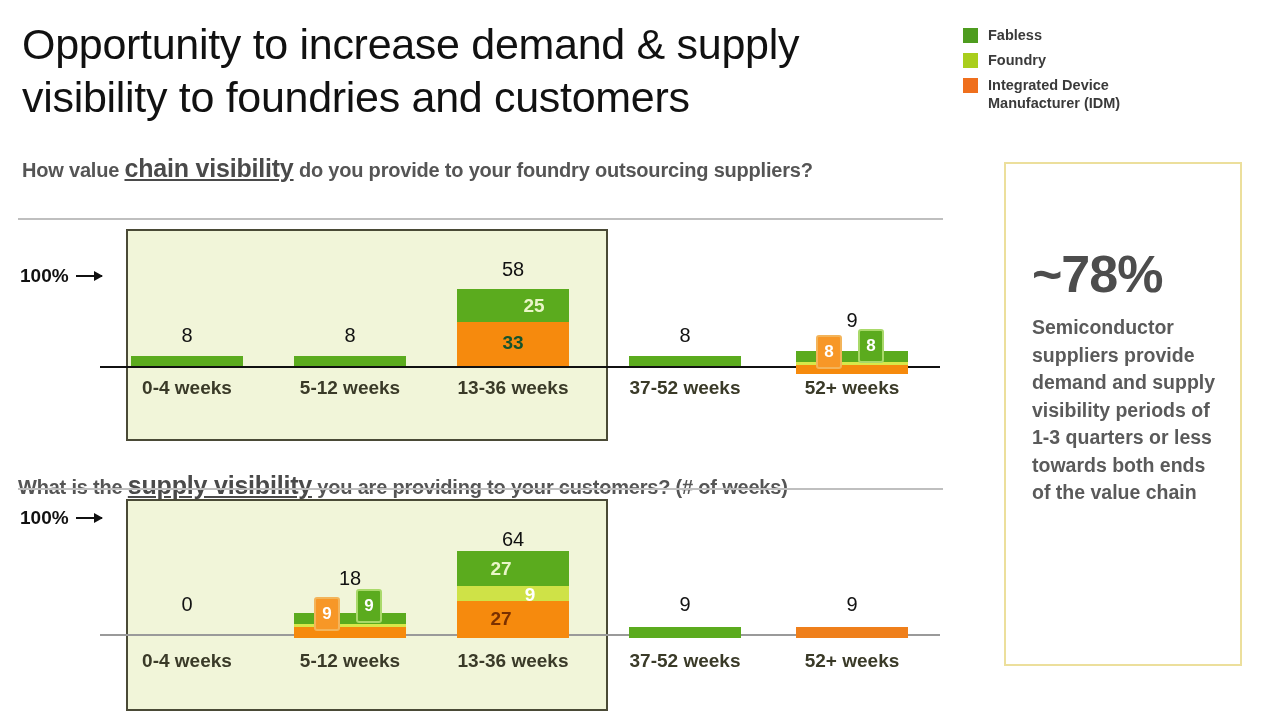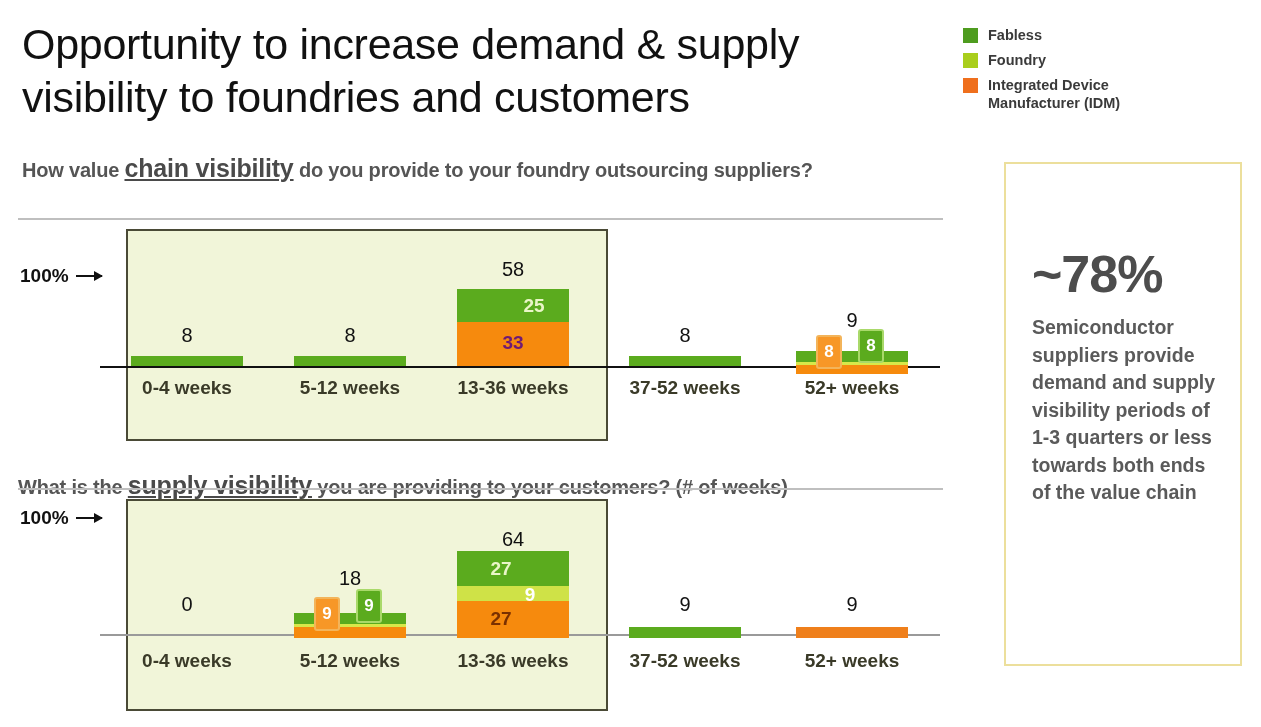--- a/index.html
+++ b/index.html
@@ -142,21 +142,21 @@
       <div class="cat-label" style="top:152px;">5-12 weeks</div>
     </div>
 
     <div class="bar-group" style="left:457px; top:0; width:112px; height:185px;">
       <div class="bar-total" style="top:33px;">58</div>
       <div class="bar-stack" style="bottom:44px;">
         <div class="seg" style="height:33px;background:#5bab1e;">
           <span class="seg-label" style="top:7px;color:#eaf6c8;padding-left:42px;">25</span>
         </div>
         <div class="seg" style="height:44px;background:#f68a0d;">
-          <span class="seg-label" style="top:11px;color:#701a75;">33</span>
+          <span class="seg-label" style="top:11px;color:#14532d;">33</span>
         </div>
       </div>
       <div class="cat-label" style="top:152px;">13-36 weeks</div>
     </div>
 
     <div class="bar-group" style="left:629px; top:0; width:112px; height:185px;">
       <div class="bar-total" style="top:99px;">8</div>
       <div class="bar-stack" style="bottom:44px;">
         <div class="seg" style="height:10px;background:#5bab1e;"></div>
       </div>

